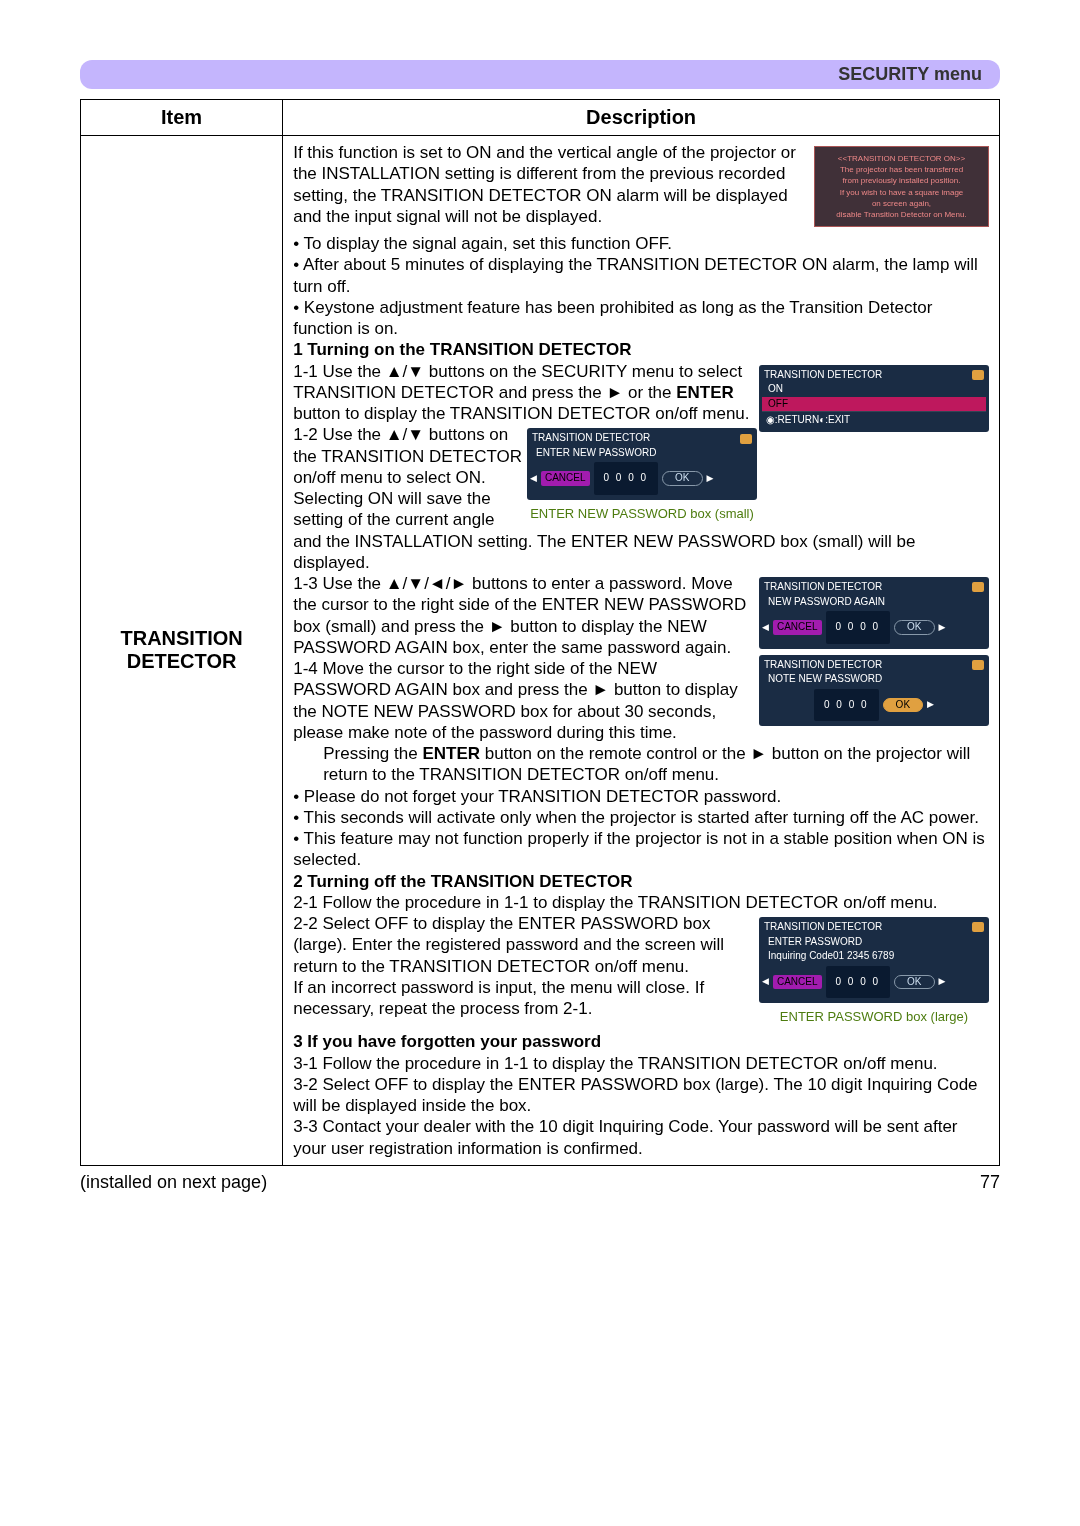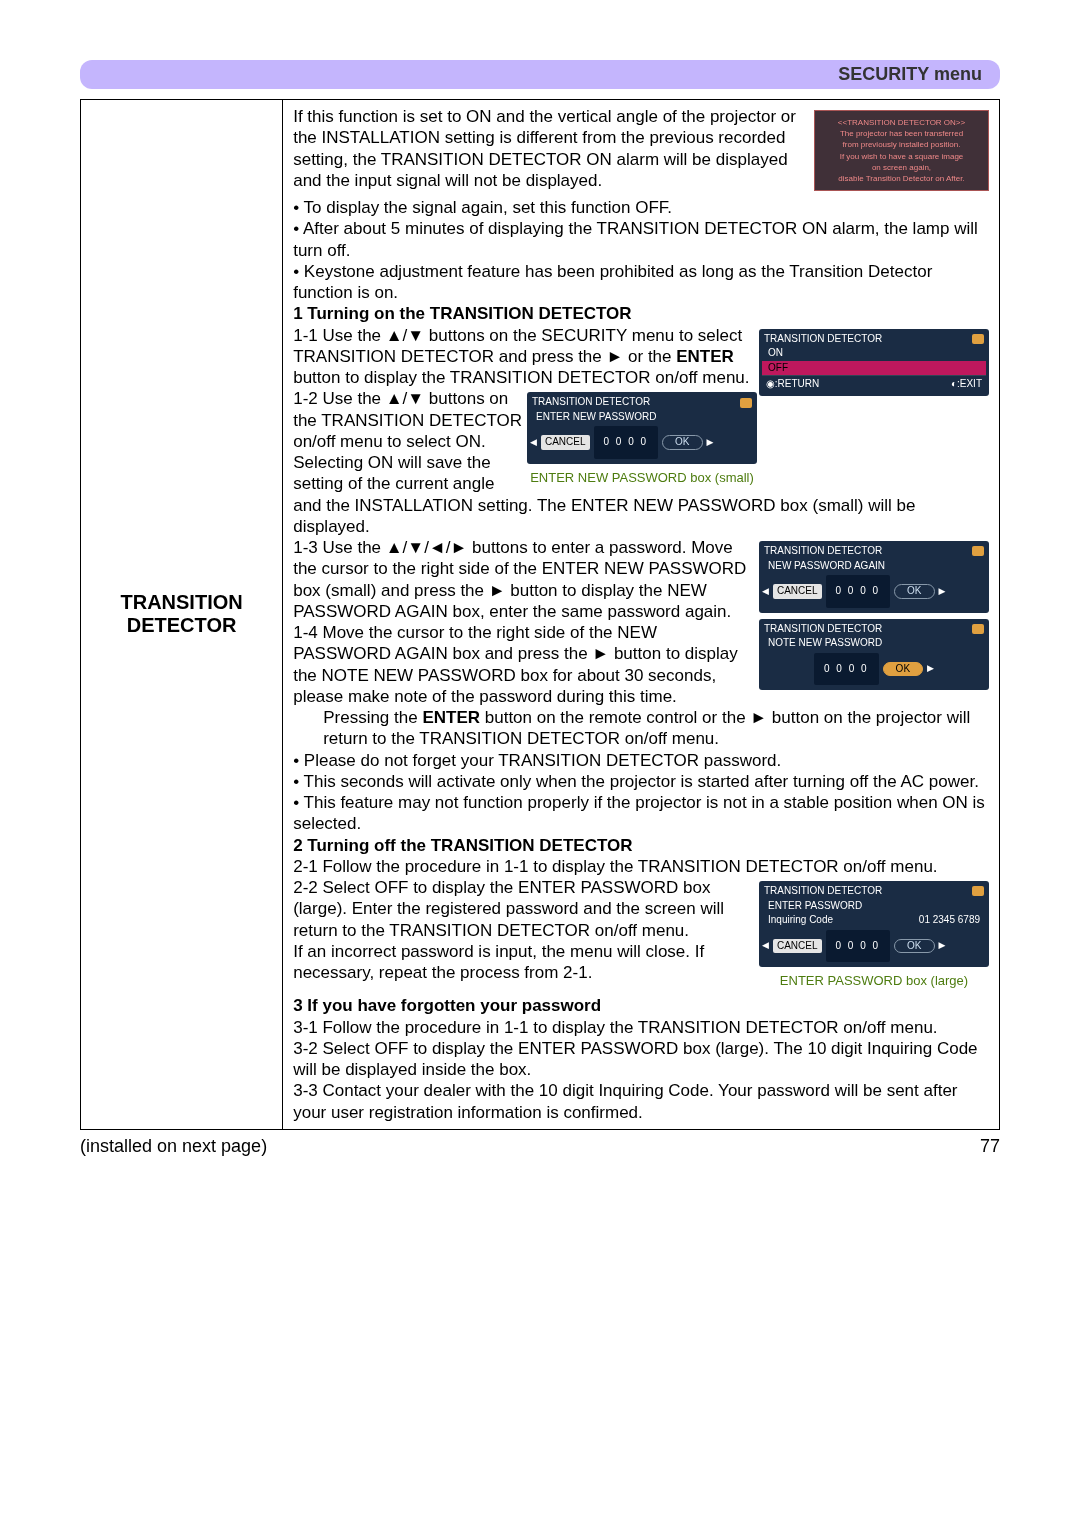--- a/index.html
+++ b/index.html
@@ -84,32 +84,31 @@
     width: 12px; height: 10px;
     background: #e0a040;
     border-radius: 2px;
   }
   .osd-row {
     padding: 1px 6px;
   }
   .osd-row.sel { background: #be185d; color: #000; }
   .osd-footer {
     display: flex;
-    justify-content: space-between;
     padding: 2px 4px;
     border-top: 1px solid #345;
   }
   .osd-pw-row {
     display: flex;
     align-items: center;
     gap: 4px;
     padding: 2px 0;
   }
   .osd-cancel {
-    background: #e5e5e5;
+    background: #a21caf;
     color: #000;
     padding: 1px 4px;
     border-radius: 2px;
   }
   .osd-digits {
     background: #0a1a30;
     color: #fff;
     padding: 10px 10px;
     letter-spacing: 2px;
     border-radius: 2px;
@@ -144,31 +143,35 @@
 </head>
 <body>
 
 <div class="page">
   <div class="header-bar">
     <span>SECURITY menu</span>
   </div>
 
   <table class="main">
     <tbody>
+        <tr>
+      <th>Item</th>
+      <th>Description</th>
+    </tr>
     <tr>
       <td class="item-col">TRANSITION DETECTOR</td>
       <td class="desc">
 
         <div class="float-box osd-alarm">
           <div>&lt;&lt;TRANSITION DETECTOR ON&gt;&gt;</div>
           <div>The projector has been transferred</div>
           <div>from previously installed position.</div>
           <div>If you wish to have a square image</div>
           <div>on screen again,</div>
-          <div>disable Transition Detector on After.</div>
+          <div>disable Transition Detector on Menu.</div>
         </div>
 
         <div>If this function is set to ON and the vertical angle of the projector or the INSTALLATION setting is different from the previous recorded setting, the TRANSITION DETECTOR ON alarm will be displayed and the input signal will not be displayed.</div>
         <div class="clearfix"></div>
         <div>• To display the signal again, set this function OFF.</div>
         <div>• After about 5 minutes of displaying the TRANSITION DETECTOR ON alarm, the lamp will turn off.</div>
         <div>• Keystone adjustment feature has been prohibited as long as the Transition Detector function is on.</div>
 
         <div><b>1 Turning on the TRANSITION DETECTOR</b></div>
 
@@ -253,21 +256,21 @@
         <div><b>2 Turning off the TRANSITION DETECTOR</b></div>
         <div>2-1 Follow the procedure in 1-1 to display the TRANSITION DETECTOR on/off menu.</div>
 
         <div class="float-box">
           <div class="osd-box">
             <div class="osd-title">
               <span>TRANSITION DETECTOR</span>
               <span class="sq"></span>
             </div>
             <div class="osd-row">ENTER PASSWORD</div>
-            <div class="osd-row" style="display:flex;justify-content:space-between;">
+            <div class="osd-row" style="display:flex;justify-content:flex-start;">
               <span>Inquiring Code</span>
               <span>01 2345 6789</span>
             </div>
             <div class="osd-pw-row">
               <span class="tri">◀</span>
               <span class="osd-cancel">CANCEL</span>
               <span class="osd-digits">0 0 0 0</span>
               <span class="osd-ok">OK</span>
               <span class="tri">▶</span>
             </div>

